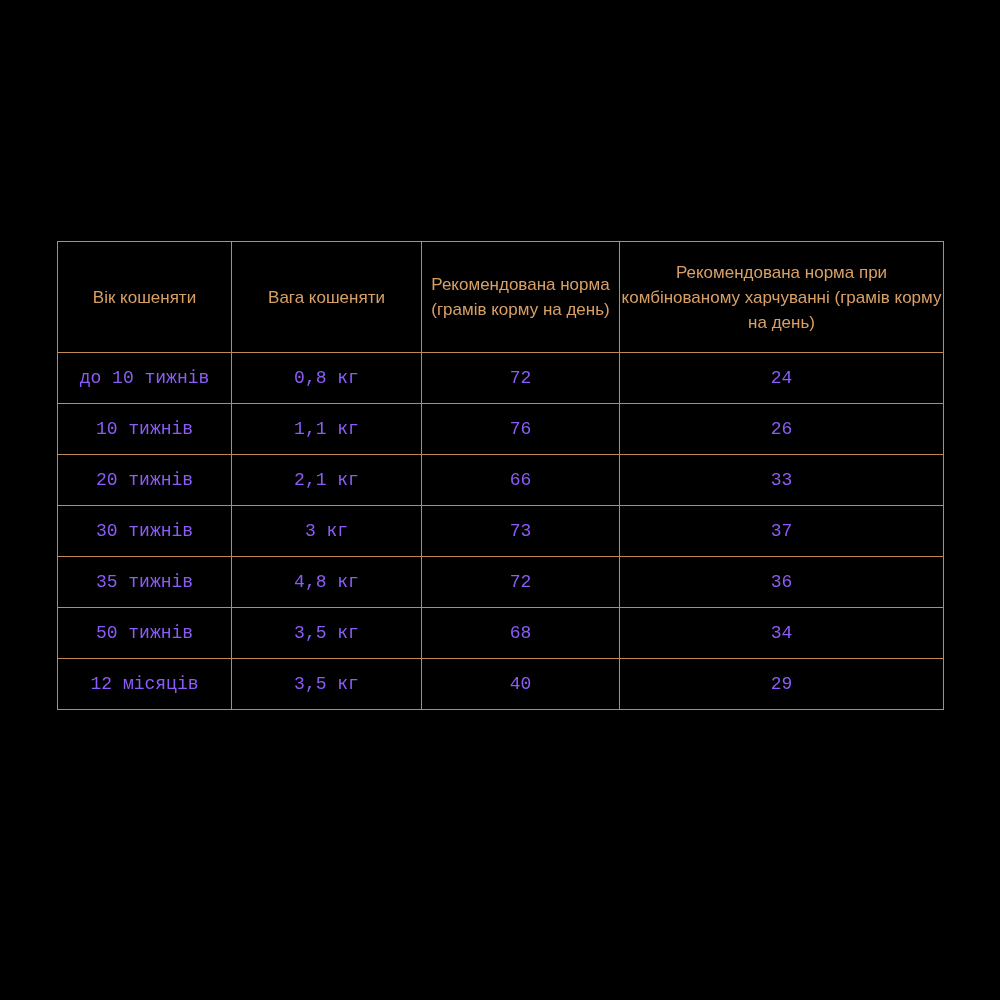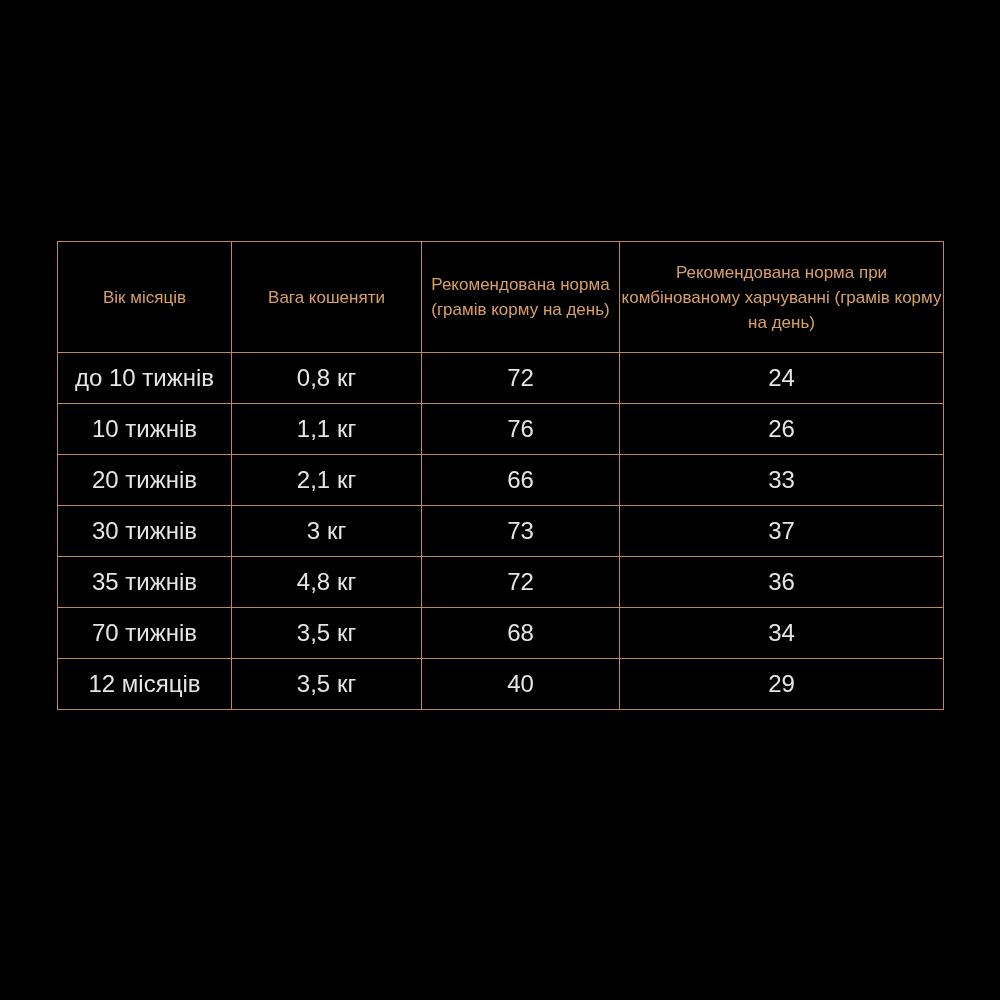--- a/index.html
+++ b/index.html
@@ -40,47 +40,48 @@
   }
   thead th {
     color: #d9a066;
     font-weight: 400;
     font-size: 17px;
     line-height: 25px;
     height: 110px;
     padding: 6px 10px;
   }
   tbody td {
-    color: #e5e5e5;
+    color: #8b5cf6;
     font-weight: 400;
-    font-size: 24px;
+    font-size: 18px;
     line-height: 24px;
     height: 50px;
     padding: 4px 8px;
+    font-family: Liberation Mono, monospace;
   }
   col.c0 { width: 174px; }
   col.c1 { width: 190px; }
   col.c2 { width: 198px; }
   col.c3 { width: 324px; }
 </style>
 </head>
 <body>
 
 <div class="canvas">
   <div class="table-wrap">
     <table class="feeding-table">
       <colgroup>
         <col class="c0">
           <col class="c1">
           <col class="c2">
           <col class="c3">
       </colgroup>
       <thead>
         <tr>
-          <th>Вік місяців</th>
+          <th>Вік кошеняти</th>
           <th>Вага кошеняти</th>
           <th>Рекомендована норма (грамів корму на день)</th>
           <th>Рекомендована норма при комбінованому харчуванні (грамів корму на день)</th>
         </tr>
       </thead>
       <tbody>
         <tr>
           <td>до 10 тижнів</td>
           <td>0,8 кг</td>
           <td>72</td>
@@ -104,21 +105,21 @@
           <td>73</td>
           <td>37</td>
         </tr>
         <tr>
           <td>35 тижнів</td>
           <td>4,8 кг</td>
           <td>72</td>
           <td>36</td>
         </tr>
         <tr>
-          <td>70 тижнів</td>
+          <td>50 тижнів</td>
           <td>3,5 кг</td>
           <td>68</td>
           <td>34</td>
         </tr>
         <tr>
           <td>12 місяців</td>
           <td>3,5 кг</td>
           <td>40</td>
           <td>29</td>
         </tr>

